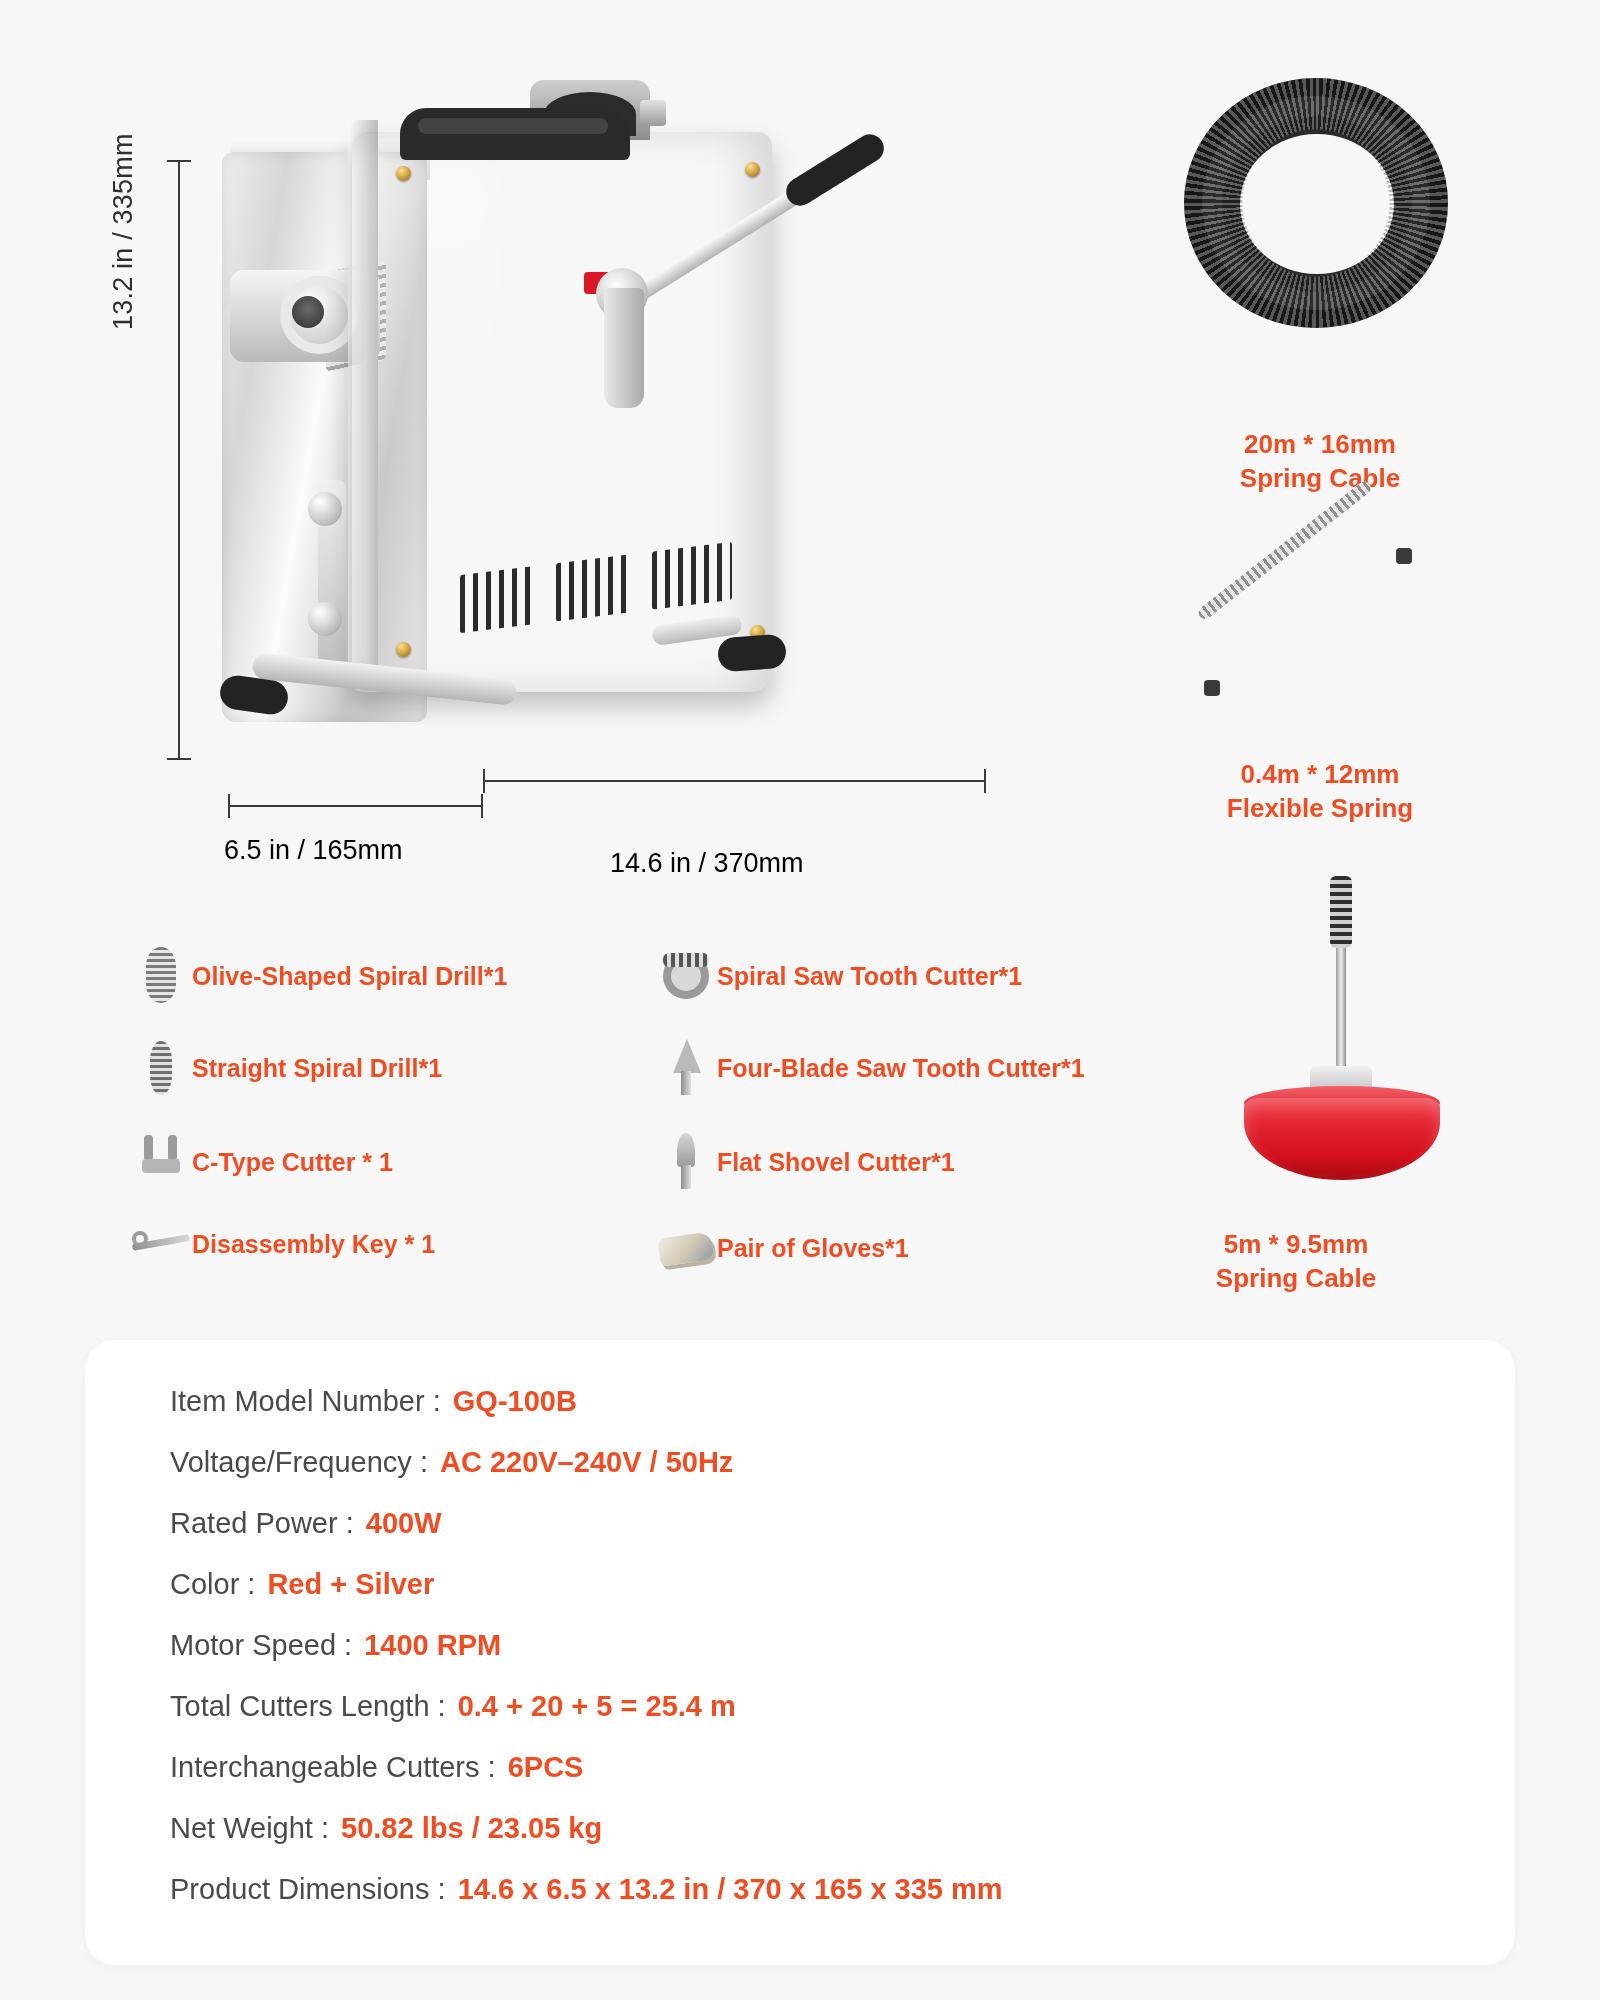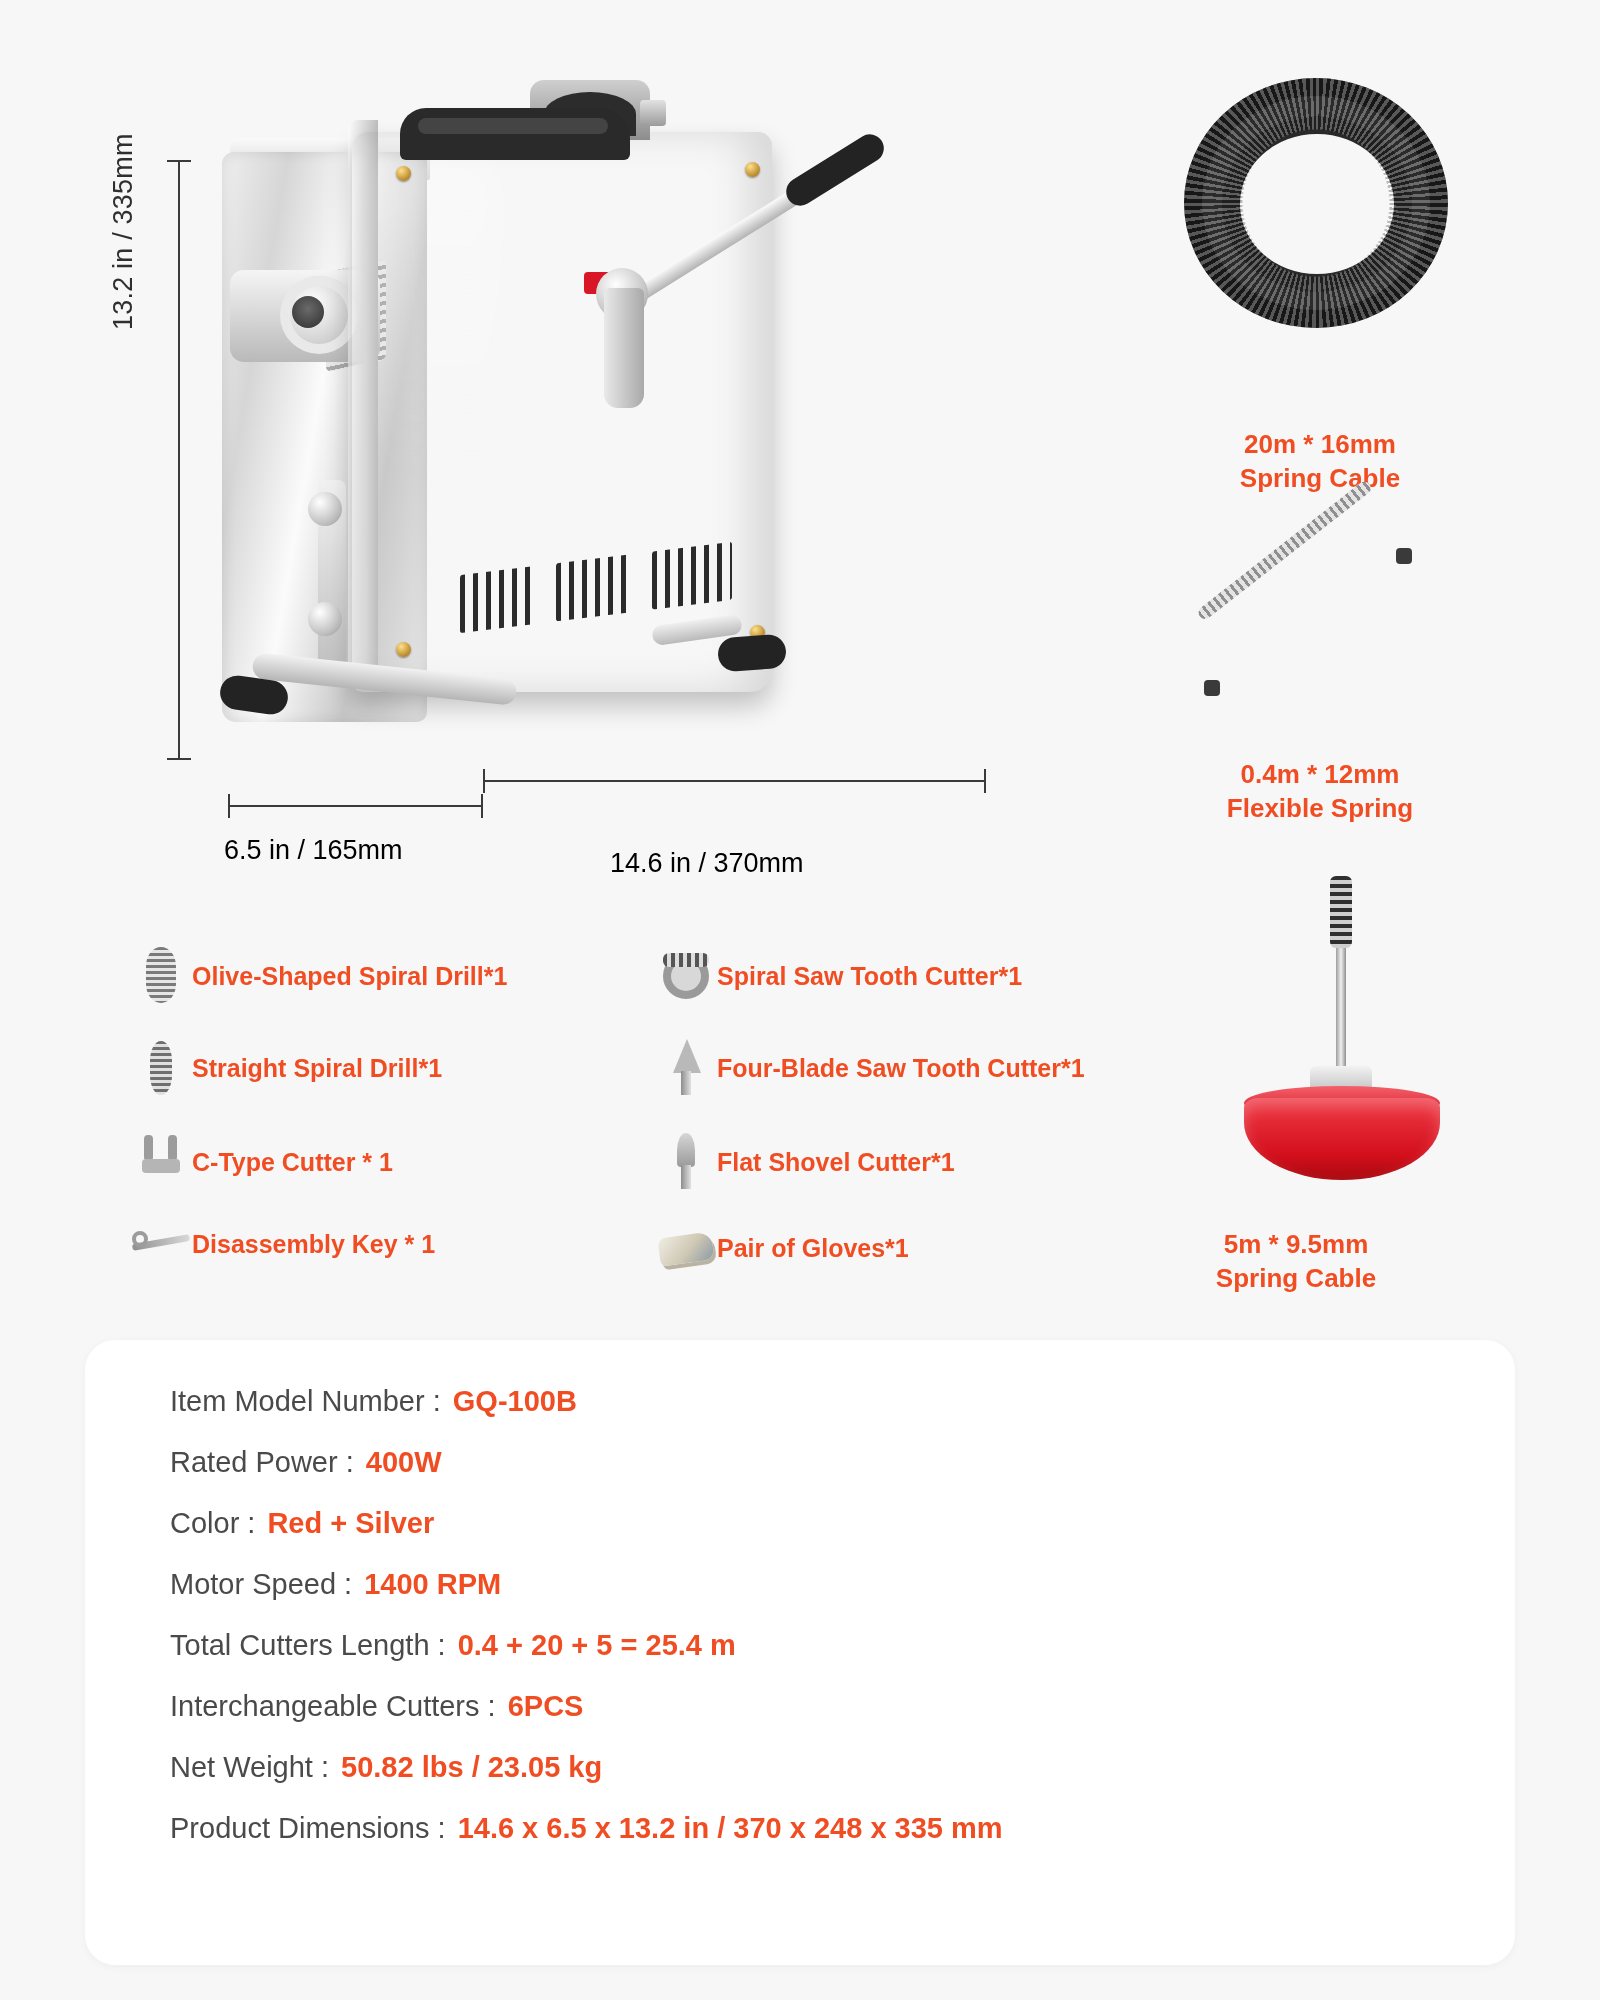--- a/index.html
+++ b/index.html
@@ -729,20 +729,24 @@
   </div>
 
   <div class="spec-card">
     <div class="spec-rows">
 
       <div class="spec-row">
         <span class="spec-key">Item Model Number :</span>
         <span class="spec-val">GQ-100B</span>
       </div>
       <div class="spec-row">
+        <span class="spec-key">Voltage/Frequency :</span>
+        <span class="spec-val">AC 220V–240V / 50Hz</span>
+      </div>
+      <div class="spec-row">
         <span class="spec-key">Rated Power :</span>
         <span class="spec-val">400W</span>
       </div>
       <div class="spec-row">
         <span class="spec-key">Color :</span>
         <span class="spec-val">Red + Silver</span>
       </div>
       <div class="spec-row">
         <span class="spec-key">Motor Speed :</span>
         <span class="spec-val">1400 RPM</span>
@@ -754,19 +758,19 @@
       <div class="spec-row">
         <span class="spec-key">Interchangeable Cutters :</span>
         <span class="spec-val">6PCS</span>
       </div>
       <div class="spec-row">
         <span class="spec-key">Net Weight :</span>
         <span class="spec-val">50.82 lbs / 23.05 kg</span>
       </div>
       <div class="spec-row">
         <span class="spec-key">Product Dimensions :</span>
-        <span class="spec-val">14.6 x 6.5 x 13.2 in / 370 x 248 x 335 mm</span>
+        <span class="spec-val">14.6 x 6.5 x 13.2 in / 370 x 165 x 335 mm</span>
       </div>
 
     </div>
   </div>
 
 </div>
 
 </body></html>

